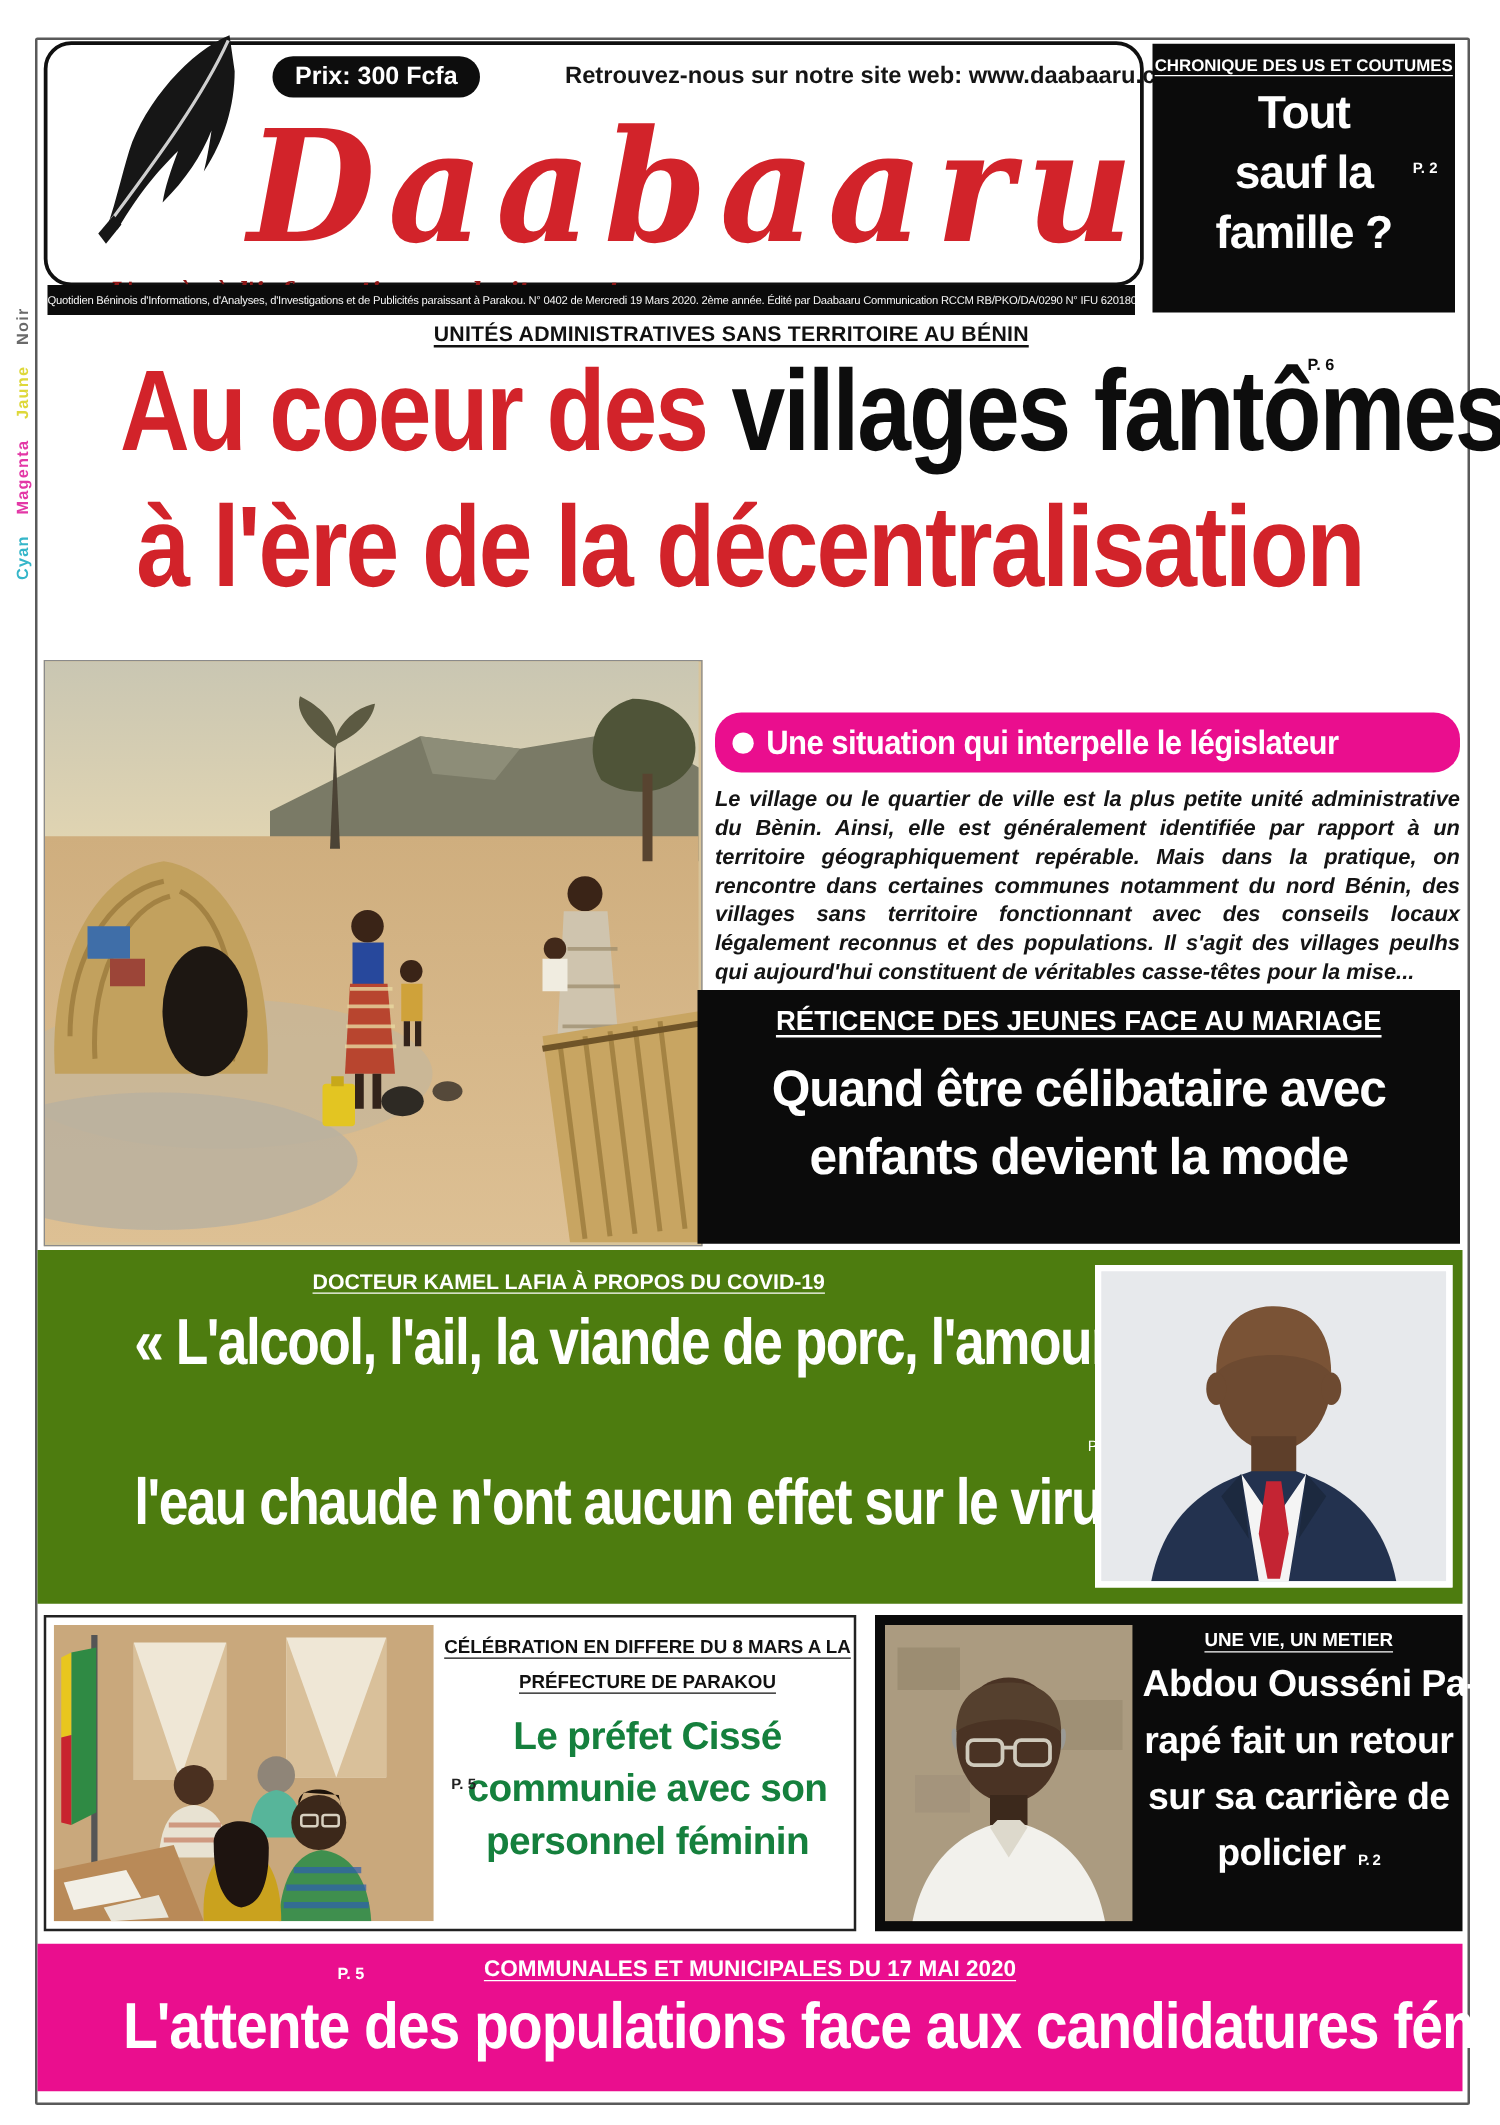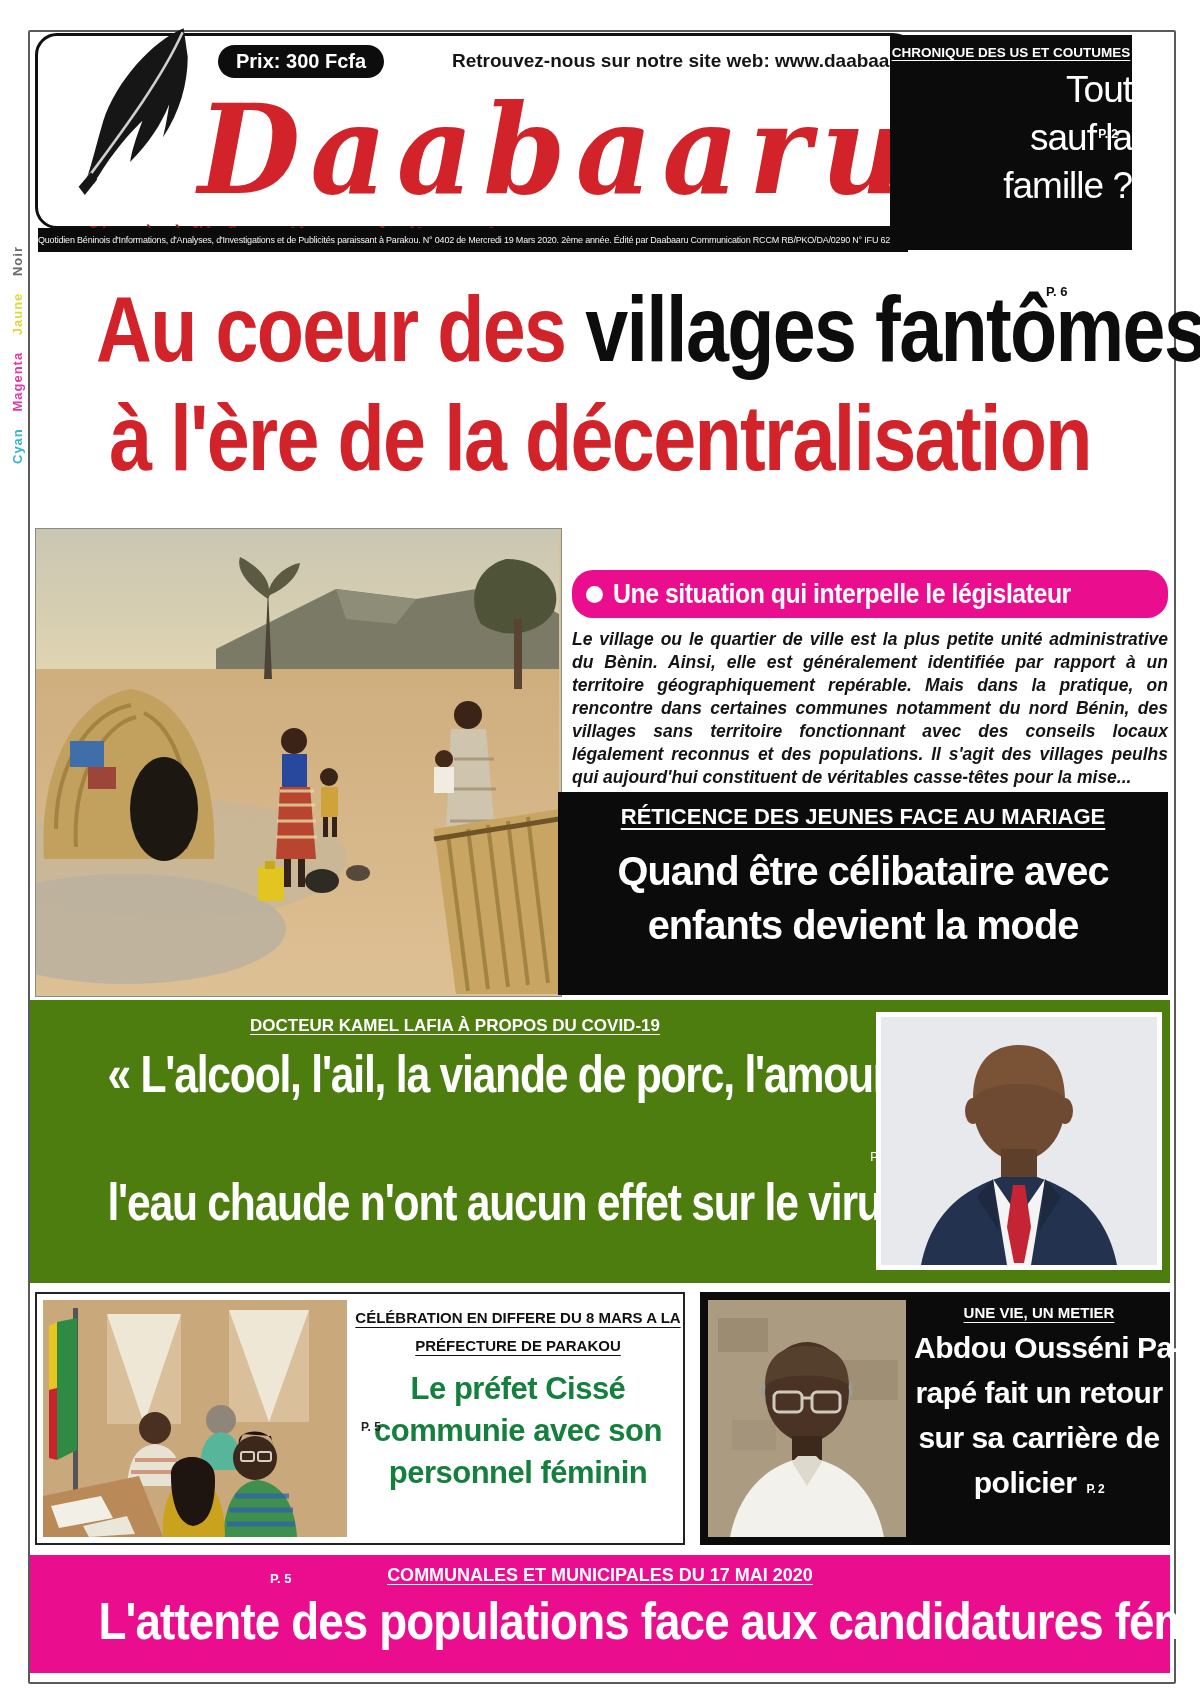--- a/index.html
+++ b/index.html
@@ -22,26 +22,26 @@
   .website{position:absolute;left:452px;top:50px;font-size:19px;font-weight:bold;color:#151515;}
   .logo{position:absolute;left:160px;top:52px;font-family:"DejaVu Serif",serif;
         font-style:italic;font-weight:bold;font-size:118px;color:#d2232a;
         letter-spacing:10px;line-height:1;transform:scaleY(1.05);transform-origin:left top;}
   .tagline{position:absolute;left:50px;top:186px;font-family:"DejaVu Serif",serif;
            font-style:italic;font-weight:bold;font-size:19px;color:#8d1616;}
   .infobar{position:absolute;left:38px;top:228px;width:870px;height:24px;background:#0b0b0b;
            color:#f5f5f5;font-size:9px;line-height:24px;white-space:nowrap;overflow:hidden;
            text-align:center;letter-spacing:-0.2px;}
   
-  .chronique{position:absolute;left:890px;top:35px;width:242px;height:215px;background:#0b0b0b;
+  .chronique{position:absolute;left:922px;top:35px;width:242px;height:215px;background:#0b0b0b;
              color:#fff;text-align:center;}
   .chronique .kick{margin-top:10px;font-size:13.5px;font-weight:bold;
                    text-decoration:underline;text-underline-offset:3px;}
-  .chronique .big{font-size:37px;font-weight:normal;line-height:48px;margin-top:6px;
-                  letter-spacing:-1px;text-align:right;}
+  .chronique .big{font-size:37px;font-weight:bold;line-height:48px;margin-top:6px;
+                  letter-spacing:-1px;}
   .chronique .pref{position:absolute;right:14px;top:92px;font-size:12px;font-weight:bold;}
   
   .lead-kicker{position:absolute;left:35px;top:258px;width:1100px;text-align:center;
                font-size:17px;font-weight:bold;letter-spacing:0.2px;}
   .und{text-decoration:underline;text-underline-offset:3px;text-decoration-thickness:2px;}
   .hl{position:absolute;left:0;width:1200px;text-align:center;white-space:nowrap;
       font-weight:bold;line-height:1;transform:scaleX(0.84);transform-origin:50% 50%;
       letter-spacing:-2px;}
   .hl1{top:283px;font-size:92px;}
   .hl2{top:392px;font-size:92px;color:#d2232a;}
@@ -136,20 +136,23 @@
   <div class="chronique">
     <div class="kick">CHRONIQUE DES US ET COUTUMES</div>
     <div class="big">
       <div>Tout</div>
       <div>sauf la</div>
       <div>famille ?</div>
     </div>
     <div class="pref">P. 2</div>
   </div>
 
+  <div class="lead-kicker">
+    <span class="und">UNITÉS ADMINISTRATIVES SANS TERRITOIRE AU BÉNIN</span>
+  </div>
   <div class="hl hl1">
     <span class="red">Au coeur des </span><span class="blk">villages fantômes</span>
   </div>
   <div class="p6">P. 6</div>
   <div class="hl hl2">à l'ère de la décentralisation</div>
 
   <div class="photo-main">
     <svg width="523" height="465" viewBox="0 0 523 465">
       <defs>
         <linearGradient id="sky" x1="0" y1="0" x2="0" y2="1">

